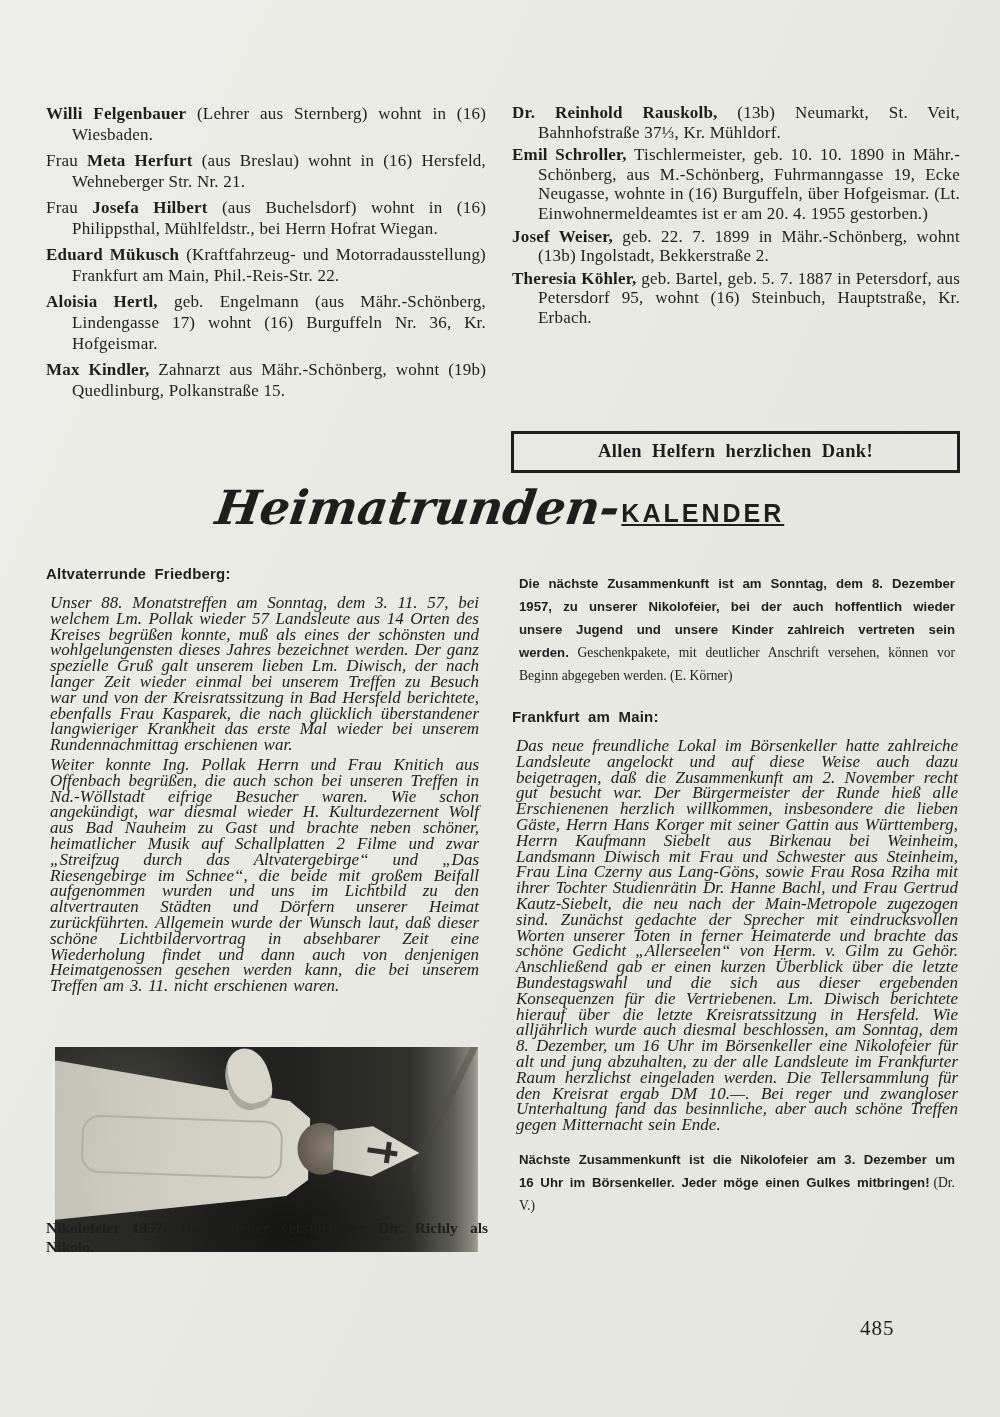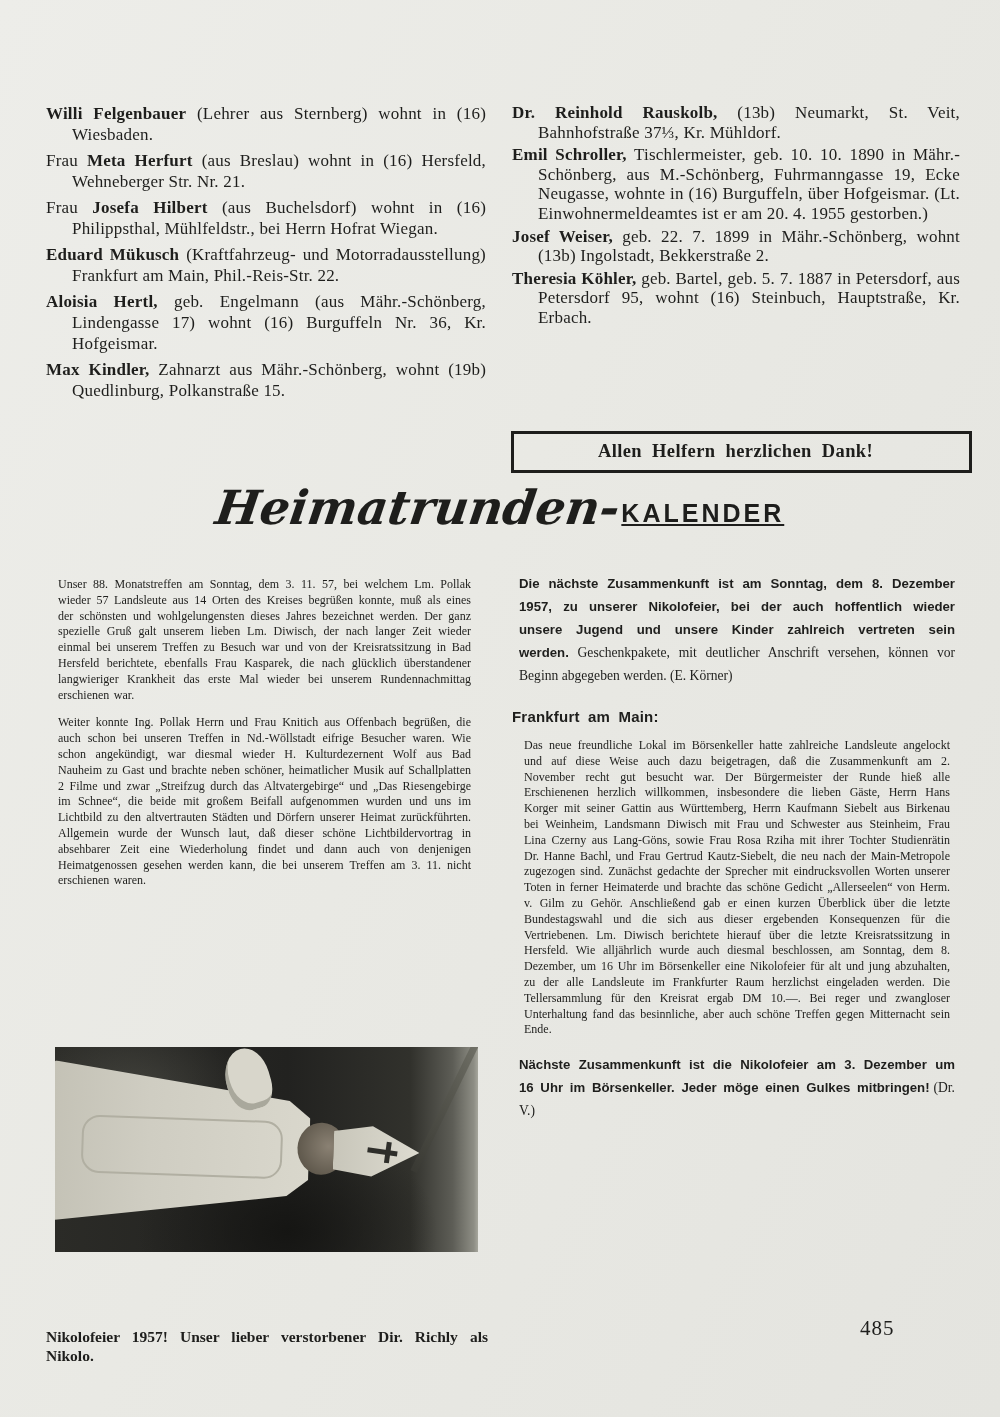--- a/index.html
+++ b/index.html
@@ -25,21 +25,21 @@
   }
   .dir-right .entry { line-height:19.6px; margin-bottom:3px; }
   .entry b { font-weight:bold; }
 
   
   .thanks-box {
     position:absolute; left:511px; top:431px; width:443px;
     border:3px solid #1e1e1c;
     text-align:center;
     font-weight:bold; font-size:18.5px;
-    padding:7px 12px 8px 0;
+    padding:7px 0 8px 0;
     word-spacing:5px; letter-spacing:0.4px;
     background:transparent;
   }
 
   
   .cal-header {
     position:absolute; top:480px; left:0; width:100%;
     text-align:center; white-space:nowrap;
   }
   .cal-script {
@@ -64,23 +64,24 @@
   .col-left  { left:46px;  width:437px; }
   .col-right { left:512px; width:450px; }
 
   .h-sans {
     font-family:"Liberation Sans", sans-serif;
     font-weight:bold; font-size:15px;
     word-spacing:4px; letter-spacing:0.2px;
     margin:0 0 13px 0;
   }
   .body-p {
-    font-size:12px; line-height:15.8px;
-    text-align:justify; margin:12px;
+    font-size:17px; line-height:15.8px;
+    text-align:justify; margin:4px;
     word-spacing:1.5px;
+    font-style:italic;
   }
   .bold-sans-inline {
     font-family:"Liberation Sans", sans-serif;
     font-weight:bold; font-size:13.2px;
     word-spacing:2.5px;
   }
   .intro-p { font-size:13.6px; line-height:23px; text-align:justify; margin:7px; }
   .next-p  { margin-top:15px; }
   .h-wetzlar { margin-top:24px; }
   .mt-gap  { margin-top:21px; }
@@ -132,21 +133,21 @@
   .mitre-cross {
     position:absolute; left:50%; top:22px; width:5px; height:30px;
     background:#2e2e2a; transform:translateX(-50%) rotate(6deg);
   }
   .mitre-cross::after {
     content:""; position:absolute; left:-8px; top:7px; width:21px; height:5px;
     background:#2e2e2a;
   }
 
   .photo-caption {
-    position:absolute; left:46px; top:1311px; width:442px;
+    position:absolute; left:46px; top:1202px; width:442px;
     font-weight:bold; font-size:15.5px; line-height:19.5px;
     text-align:justify; word-spacing:2px;
   }
 
   .page-number {
     position:absolute; left:860px; top:1316px; width:100px;
     text-align:left; font-size:21px; letter-spacing:1px;
   }
 </style>
 </head>
@@ -178,20 +179,21 @@
 
 <div class="thanks-box">
   <span>Allen Helfern herzlichen Dank!</span>
 </div>
 
 <div class="cal-header">
   <span class="cal-script">Heimatrunden-</span><span class="cal-caps">KALENDER</span>
 </div>
 
 <div class="col col-left">
+  <p class="h-sans">Altvaterrunde Friedberg:</p>
   <p class="body-p">Unser 88. Monatstreffen am Sonntag, dem 3. 11. 57, bei welchem Lm. Pollak wieder 57 Landsleute aus 14 Orten des Kreises begrüßen konnte, muß als eines der schönsten und wohlgelungensten dieses Jahres bezeichnet werden. Der ganz spezielle Gruß galt unserem lieben Lm. Diwisch, der nach langer Zeit wieder einmal bei unserem Treffen zu Besuch war und von der Kreisratssitzung in Bad Hersfeld berichtete, ebenfalls Frau Kasparek, die nach glücklich überstandener langwieriger Krankheit das erste Mal wieder bei unserem Rundennachmittag erschienen war.</p>
   <p class="body-p">Weiter konnte Ing. Pollak Herrn und Frau Knitich aus Offenbach begrüßen, die auch schon bei unseren Treffen in Nd.-Wöllstadt eifrige Besucher waren. Wie schon angekündigt, war diesmal wieder H. Kulturdezernent Wolf aus Bad Nauheim zu Gast und brachte neben schöner, heimatlicher Musik auf Schallplatten 2 Filme und zwar „Streifzug durch das Altvatergebirge“ und „Das Riesengebirge im Schnee“, die beide mit großem Beifall aufgenommen wurden und uns im Lichtbild zu den altvertrauten Städten und Dörfern unserer Heimat zurückführten. Allgemein wurde der Wunsch laut, daß dieser schöne Lichtbildervortrag in absehbarer Zeit eine Wiederholung findet und dann auch von denjenigen Heimatgenossen gesehen werden kann, die bei unserem Treffen am 3. 11. nicht erschienen waren.</p>
 </div>
 
 <div class="photo">
   <div class="rope"></div>
   <div class="niko-figure">
     <div class="robe">
       <div class="robe-line"></div>
     </div>

